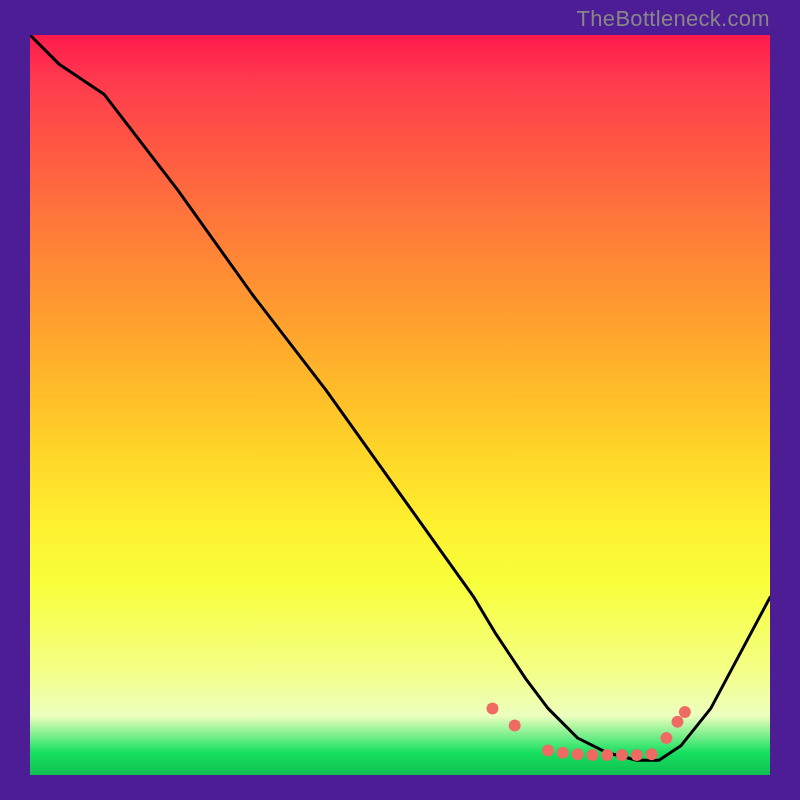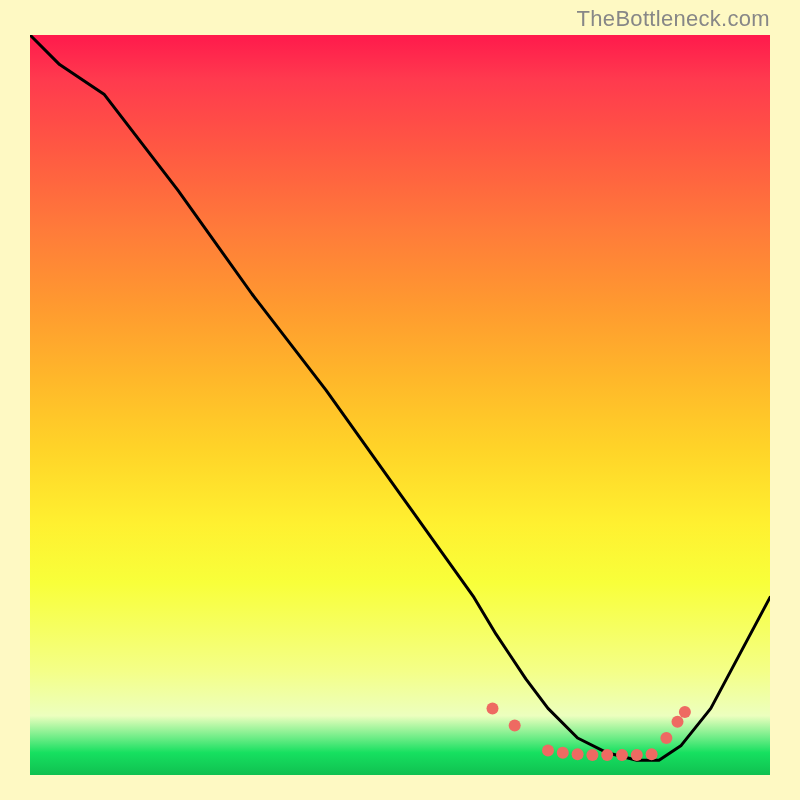--- a/index.html
+++ b/index.html
@@ -8,21 +8,21 @@
     width: 800px;
     height: 800px;
     background: #000;
     overflow: hidden;
     font-family: Arial, Helvetica, sans-serif;
   }
   .frame {
     position: absolute;
     top: 0; left: 0;
     width: 800px; height: 800px;
-    background: #fef9c3;
+    background: #4c1d95;
   }
   .plot {
     position: absolute;
     top: 35px;
     left: 30px;
     width: 740px;
     height: 740px;
     overflow: hidden;
   }
   .gradient {

